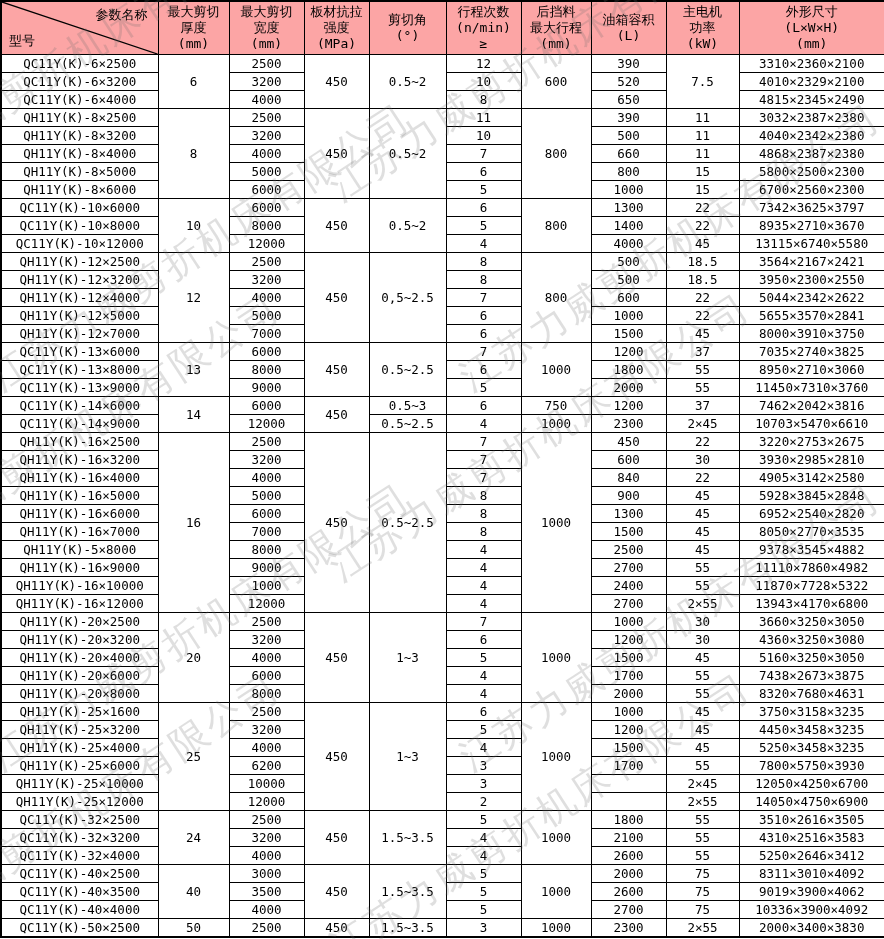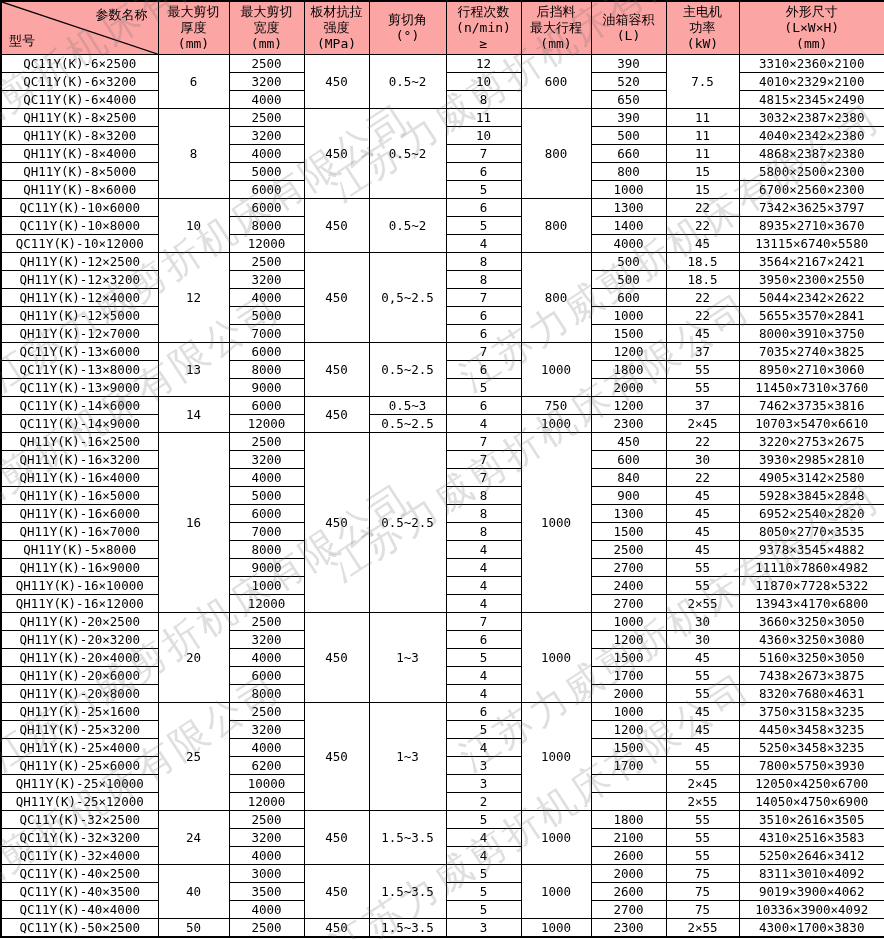--- a/index.html
+++ b/index.html
@@ -233,21 +233,21 @@
           <tr>
             <td>QC11Y(K)-14×6000</td>
             <td rowspan="2">14</td>
             <td>6000</td>
             <td rowspan="2">450</td>
             <td>0.5~3</td>
             <td>6</td>
             <td>750</td>
             <td>1200</td>
             <td>37</td>
-            <td>7462×3735×3816</td>
+            <td>7462×2042×3816</td>
           </tr>
           <tr>
             <td>QC11Y(K)-14×9000</td>
             <td>12000</td>
             <td>0.5~2.5</td>
             <td>4</td>
             <td>1000</td>
             <td>2300</td>
             <td>2×45</td>
             <td>10703×5470×6610</td>
@@ -491,21 +491,21 @@
           <tr>
             <td>QC11Y(K)-50×2500</td>
             <td rowspan="1">50</td>
             <td>2500</td>
             <td rowspan="1">450</td>
             <td rowspan="1">1.5~3.5</td>
             <td>3</td>
             <td rowspan="1">1000</td>
             <td>2300</td>
             <td>2×55</td>
-            <td>4300×1700×3830</td>
+            <td>2000×3400×3830</td>
           </tr>
         </tbody>
     </table>
   </div>
   <div class="wm-layer" id="wm-layer">
       <span class="wm" style="left: -150px; top: 170px;">江苏力威剪折机床有限公司</span>
       <span class="wm" style="left: 320px; top: 170px;">江苏力威剪折机床有限公司</span>
       <span class="wm" style="left: -20px; top: 360px;">江苏力威剪折机床有限公司</span>
       <span class="wm" style="left: 450px; top: 360px;">江苏力威剪折机床有限公司</span>
       <span class="wm" style="left: -150px; top: 550px;">江苏力威剪折机床有限公司</span>

